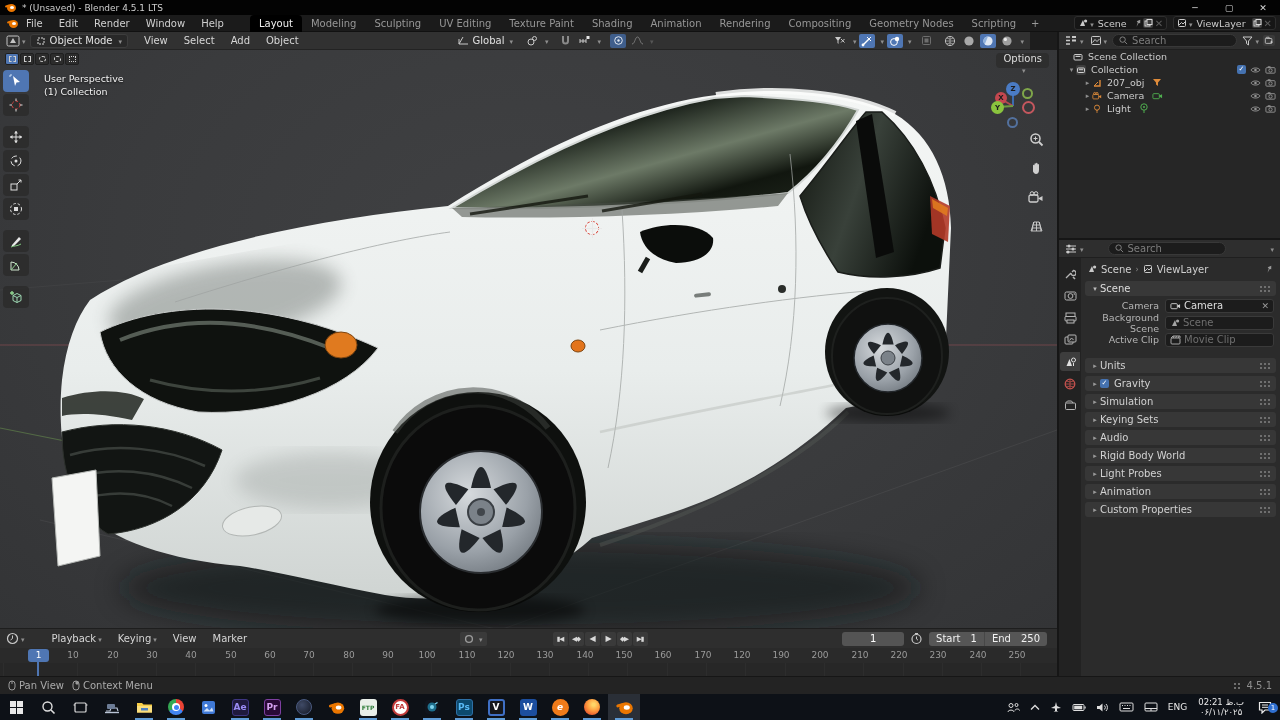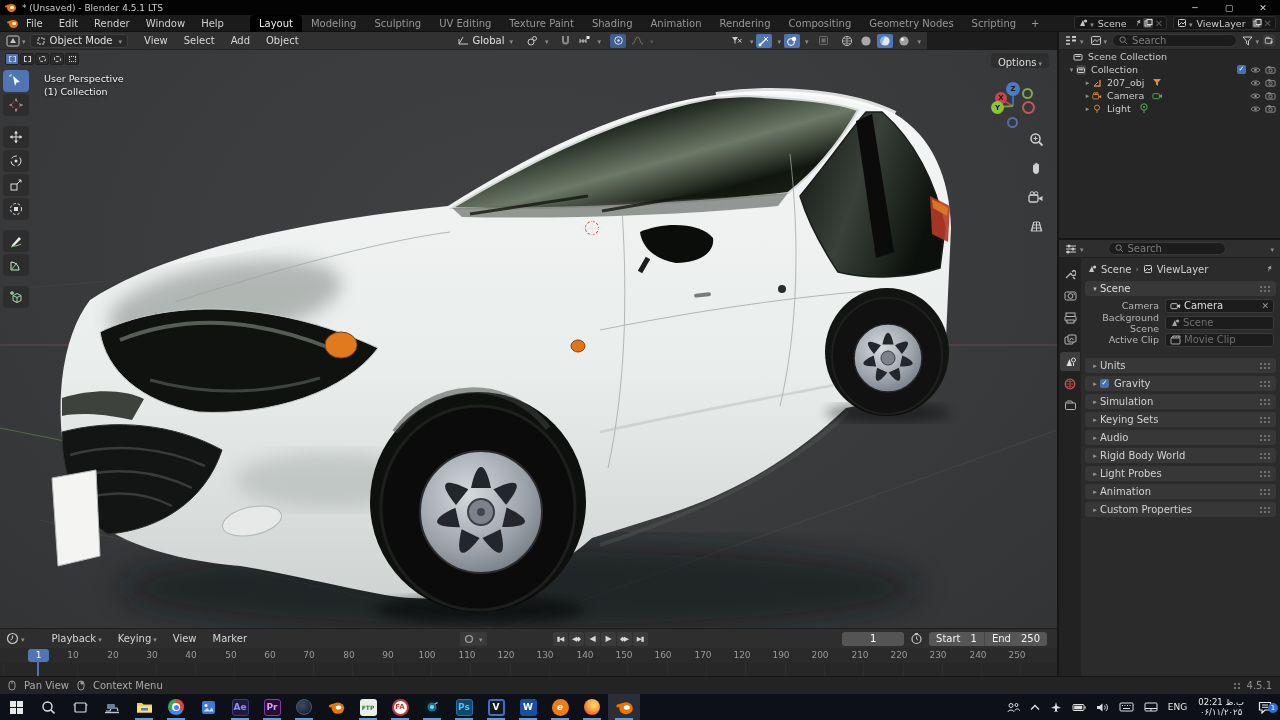--- a/index.html
+++ b/index.html
@@ -25,21 +25,21 @@
   .tabs { display:flex; align-items:flex-end; height:17px; margin-left:18px; }
   .tab { padding:2px 9px 2px; color:#979797; font-size:10px; border-radius:4px 4px 0 0; line-height:13px; }
   .tab.active { background:#000000; color:#efefef; }
   .tab.addtab { color:#9a9a9a; padding:2px 6px; }
   .id-widget { display:flex; align-items:center; background:#161616; border:1px solid #2e2e2e; border-radius:3px; height:14px; padding:0 3px; margin-left:6px; color:#cdcdcd; }
   .id-widget .nm { margin:0 6px 0 4px; font-size:9.5px; }
   .mini-ic { width:10px; height:10px; display:inline-block; }
   .chev::after { content:"▾"; font-size:7px; color:#8f8f8f; margin-left:2px; }
 
   
-  .toolheader { left:0; top:32px; width:927px; height:18px; background:#313131; display:flex; align-items:center; border-bottom:1px solid #232323; }
+  .toolheader { left:0; top:32px; width:1030px; height:18px; background:#313131; display:flex; align-items:center; border-bottom:1px solid #232323; }
   .th-menu { padding:0 8px; color:#d6d6d6; font-size:10px; }
   .mode-field { display:flex; align-items:center; background:#282828; border:1px solid #3d3d3d; border-radius:3px; height:14px; padding:0 5px; margin-left:4px; color:#e0e0e0; }
   .th-group { display:flex; align-items:center; gap:3px; }
   .tog { width:16px; height:14px; border-radius:2px; display:flex; align-items:center; justify-content:center; color:#bdbdbd; }
   .tog.on { background:#4f76b3; color:#fff; }
   .tog.dim { color:#6a6a6a; }
 
   
   .outliner-header { left:1059px; top:32px; width:221px; height:18px; background:#2e2e2e; display:flex; align-items:center; border-bottom:1px solid #1f1f1f; }
   .search-field { display:flex; align-items:center; background:#1c1c1c; border:1px solid #383838; border-radius:8px; height:13px; padding:0 6px; color:#7e7e7e; flex:1; margin:0 5px; }
@@ -55,21 +55,21 @@
   .vp-overlay-text { position:absolute; left:44px; top:22px; color:#f2f2f2; font-size:9.5px; text-shadow:0 1px 2px rgba(0,0,0,.7); line-height:13px; }
   .selmodes { position:absolute; left:5px; top:3px; display:flex; gap:1px; }
   .selmode { width:14px; height:12px; background:#2c2c2c; border:1px solid #1f1f1f; border-radius:2px; display:flex; align-items:center; justify-content:center; }
   .selmode.on { background:#4f76b3; }
   .selmode i { display:block; width:7px; height:6px; border:1px dashed #cfcfcf; }
   .toolcol { position:absolute; left:3px; top:20px; display:flex; flex-direction:column; gap:2px; }
   .toolbtn { width:26px; height:22px; background:#2c2c2cd9; border-radius:4px; display:flex; align-items:center; justify-content:center; }
   .toolbtn.on { background:#4f76b3; }
   .toolbtn.sep { margin-top:8px; }
   .toolbtn svg { display:block; }
-  .options-btn { position:absolute; right:8px; top:3px; background:#2c2c2ccc; border-radius:4px; height:15px; padding:0 7px; display:flex; align-items:flex-end; color:#dddddd; }
+  .options-btn { position:absolute; right:8px; top:3px; background:#2c2c2ccc; border-radius:4px; height:15px; padding:0 7px; display:flex; align-items:center; color:#dddddd;flex-direction:column; }
   .gizmo { position:absolute; right:22px; top:32px; width:44px; height:48px; }
   .gz { position:absolute; border-radius:50%; font-size:7px; font-weight:bold; color:#1c1c1c; display:flex; align-items:center; justify-content:center; }
   .navbtns { position:absolute; right:10px; top:78px; display:flex; flex-direction:column; gap:7px; align-items:center; }
   .navbtn { width:22px; height:22px; border-radius:50%; display:flex; align-items:center; justify-content:center; background:transparent; }
   .cursor3d { position:absolute; left:585px; top:171px; width:14px; height:14px; }
   .cursor3d .c { position:absolute; inset:0; border:1.5px dashed #d84a3f; border-radius:50%; box-shadow:0 0 0 1px rgba(255,255,255,.55) inset; }
   .cursor3d .h,.cursor3d .v { position:absolute; background:#e8e8e8; }
   .cursor3d .h { left:-3px; top:6.5px; width:20px; height:1px; }
   .cursor3d .v { left:6.5px; top:-3px; width:1px; height:20px; }
 
@@ -106,21 +106,21 @@
   .range-cell + .range-cell { border-left:1px solid #474747; }
   .ruler { left:0; top:648px; width:1057px; height:28px; background:#2a2a2a; overflow:hidden; }
   .ruler .track { position:absolute; left:0; top:15px; width:1057px; height:13px; background:#272727;
      background-image:repeating-linear-gradient(90deg, #2d2d2d 0 1px, transparent 1px 39.3px); background-position-x:38px; }
   .rlabel { position:absolute; top:2px; transform:translateX(-50%); color:#9a9a9a; font-size:9px; }
   .playhead-badge { position:absolute; left:28px; top:1px; width:21px; height:13px; background:#4f76b3; border-radius:3px; color:#fff; text-align:center; line-height:13px; font-size:9px; }
   .playhead-line { position:absolute; left:37px; top:13px; width:2px; height:15px; background:#4f76b3; }
 
   
   .statusbar { left:0; top:676px; width:1280px; height:18px; background:#232323; display:flex; align-items:center; color:#a9a9a9; border-top:1px solid #161616; }
-  .sb-item { display:flex; align-items:flex-start; gap:8px; margin-left:8px; }
+  .sb-item { display:flex; align-items:flex-start; gap:3px; margin-left:8px; }
   .sb-right { margin-left:auto; margin-right:8px; display:flex; align-items:center; gap:6px; color:#8f8f8f; }
 
   
   .taskbar { left:0; top:694px; width:1280px; height:26px; background:#0d1117; display:flex; align-items:center; }
   .tb-ic { width:32px; height:26px; display:flex; align-items:center; justify-content:center; position:relative; }
   .tb-ic.open::after { content:""; position:absolute; left:7px; bottom:0; width:18px; height:2px; background:#5f9bd5; }
   .tb-ic.active { background:#2a2f37; }
   .sq { width:17px; height:17px; border-radius:3px; display:flex; align-items:center; justify-content:center; font-weight:bold; font-size:9px; }
   .tray { margin-left:auto; display:flex; align-items:center; height:26px; }
   .tray-ic { padding:0 5px; color:#e8e8e8; display:flex; align-items:center; justify-content:center; }

